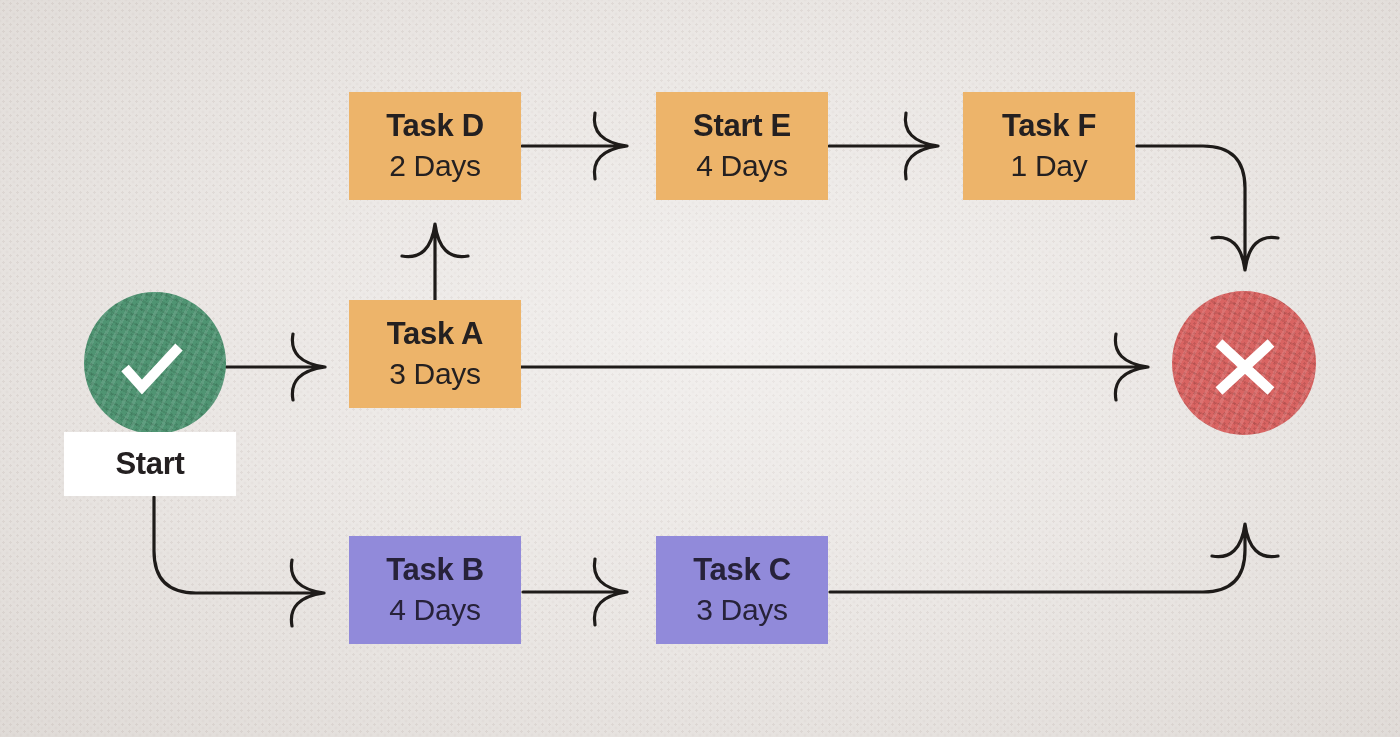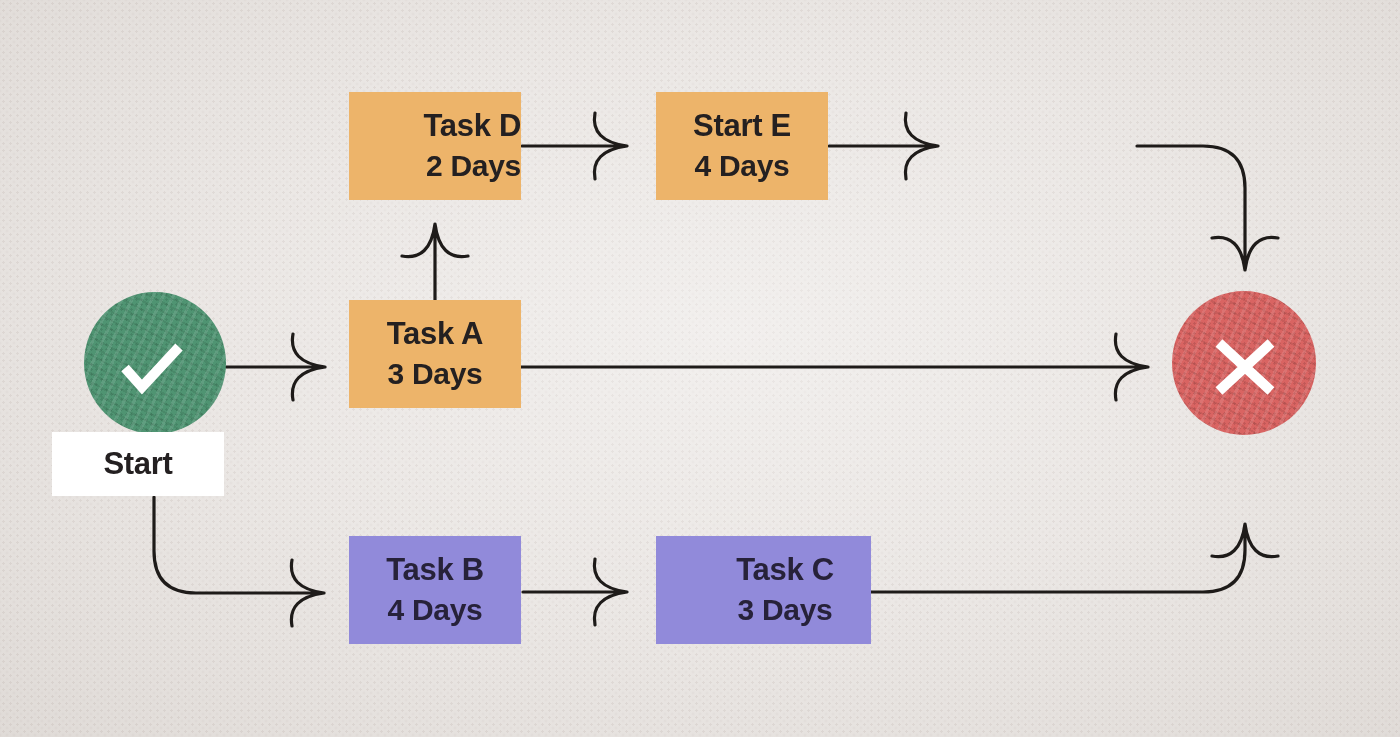--- a/index.html
+++ b/index.html
@@ -24,21 +24,21 @@
   }
   svg.edges{position:absolute;left:0;top:0;}
   svg.edges path{fill:none;stroke:#1e1b19;stroke-width:3.2;stroke-linecap:round;stroke-linejoin:round;}
 
   .task{
     position:absolute;width:172px;height:108px;
     display:flex;flex-direction:column;align-items:center;justify-content:center;
     text-align:center;color:#242021;line-height:40px;
   }
   .task .tname{font-size:31px;font-weight:700;letter-spacing:-.3px;}
-  .task .tdur{font-size:30px;font-weight:700;letter-spacing:-.3px;}
+  .task .tdur{font-size:30px;font-weight:400;letter-spacing:-.3px;}
   .fill-orange{background:#edb46a;}
   .fill-purple{background:#918ada;}
   .fill-purple .tname,.fill-purple .tdur{color:#27223a;}
 
   .node-circle{position:absolute;border-radius:50%;}
   .node-circle::after{
     content:"";position:absolute;inset:0;border-radius:50%;z-index:1;
     background:
       repeating-linear-gradient(115deg, rgba(255,255,255,.10) 0 3px, rgba(255,255,255,0) 3px 9px),
       repeating-linear-gradient(28deg, rgba(0,0,0,.075) 0 2px, rgba(0,0,0,0) 2px 8px),
@@ -47,21 +47,21 @@
   }
   .node-circle svg{position:relative;z-index:2;display:block;}
   .circle-start{left:84px;top:292px;width:142px;height:142px;background:#4f9472;}
   .circle-finish{left:1172px;top:291px;width:144px;height:144px;background:#d96462;}
 
   .endpoint-label{
     position:absolute;width:172px;height:64px;background:#ffffff;
     display:flex;align-items:center;justify-content:center;
     font-size:31px;font-weight:700;color:#242021;letter-spacing:-.3px;z-index:3;
   }
-  .label-start{left:52px;top:432px;}
+  .label-start{left:64px;top:432px;}
   .label-finish{left:1159px;top:431px;}
 </style>
 </head>
 <body>
 
 <div class="canvas">
   <div class="vignette"></div>
 
   <svg class="edges" width="1400" height="737" viewBox="0 0 1400 737">
     <g>
@@ -99,33 +99,37 @@
     </svg>
   </div>
   <div class="endpoint-label label-start">Start</div>
 
   <div class="node-circle circle-finish">
     <svg width="144" height="144" viewBox="0 0 144 144">
       <path d="M47,52 L99,100 M99,52 L47,100" fill="none" stroke="#ffffff" stroke-width="10"></path>
     </svg>
   </div>
 
-  <div class="task fill-orange" style="left:349px;top:92px;align-items:flex-end;">
+  <div class="task fill-orange" style="left:349px;top:92px;">
     <div class="tname">Task D</div>
     <div class="tdur">2 Days</div>
   </div>
   <div class="task fill-orange" style="left:656px;top:92px;">
     <div class="tname">Start E</div>
     <div class="tdur">4 Days</div>
+  </div>
+  <div class="task fill-orange" style="left:963px;top:92px;">
+    <div class="tname">Task F</div>
+    <div class="tdur">1 Day</div>
   </div>
   <div class="task fill-orange" style="left:349px;top:300px;">
     <div class="tname">Task A</div>
     <div class="tdur">3 Days</div>
   </div>
   <div class="task fill-purple" style="left:349px;top:536px;">
     <div class="tname">Task B</div>
     <div class="tdur">4 Days</div>
   </div>
-  <div class="task fill-purple" style="left:656px;top:536px;padding-left:43px;">
+  <div class="task fill-purple" style="left:656px;top:536px;">
     <div class="tname">Task C</div>
     <div class="tdur">3 Days</div>
   </div>
 </div>
 
 </body></html>

